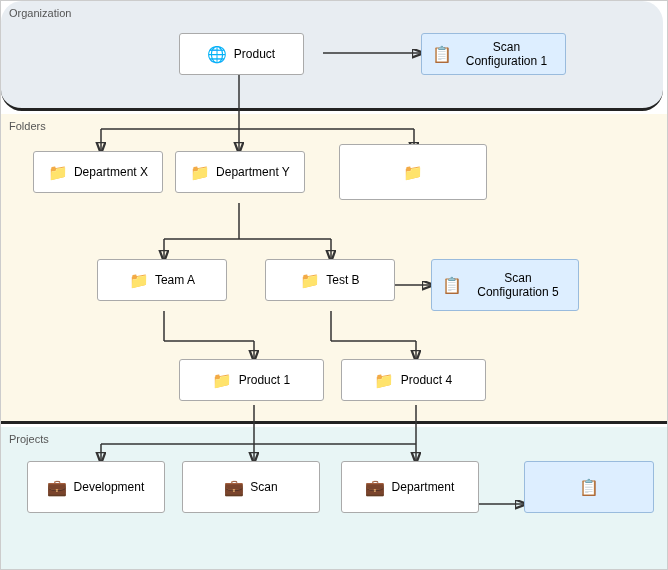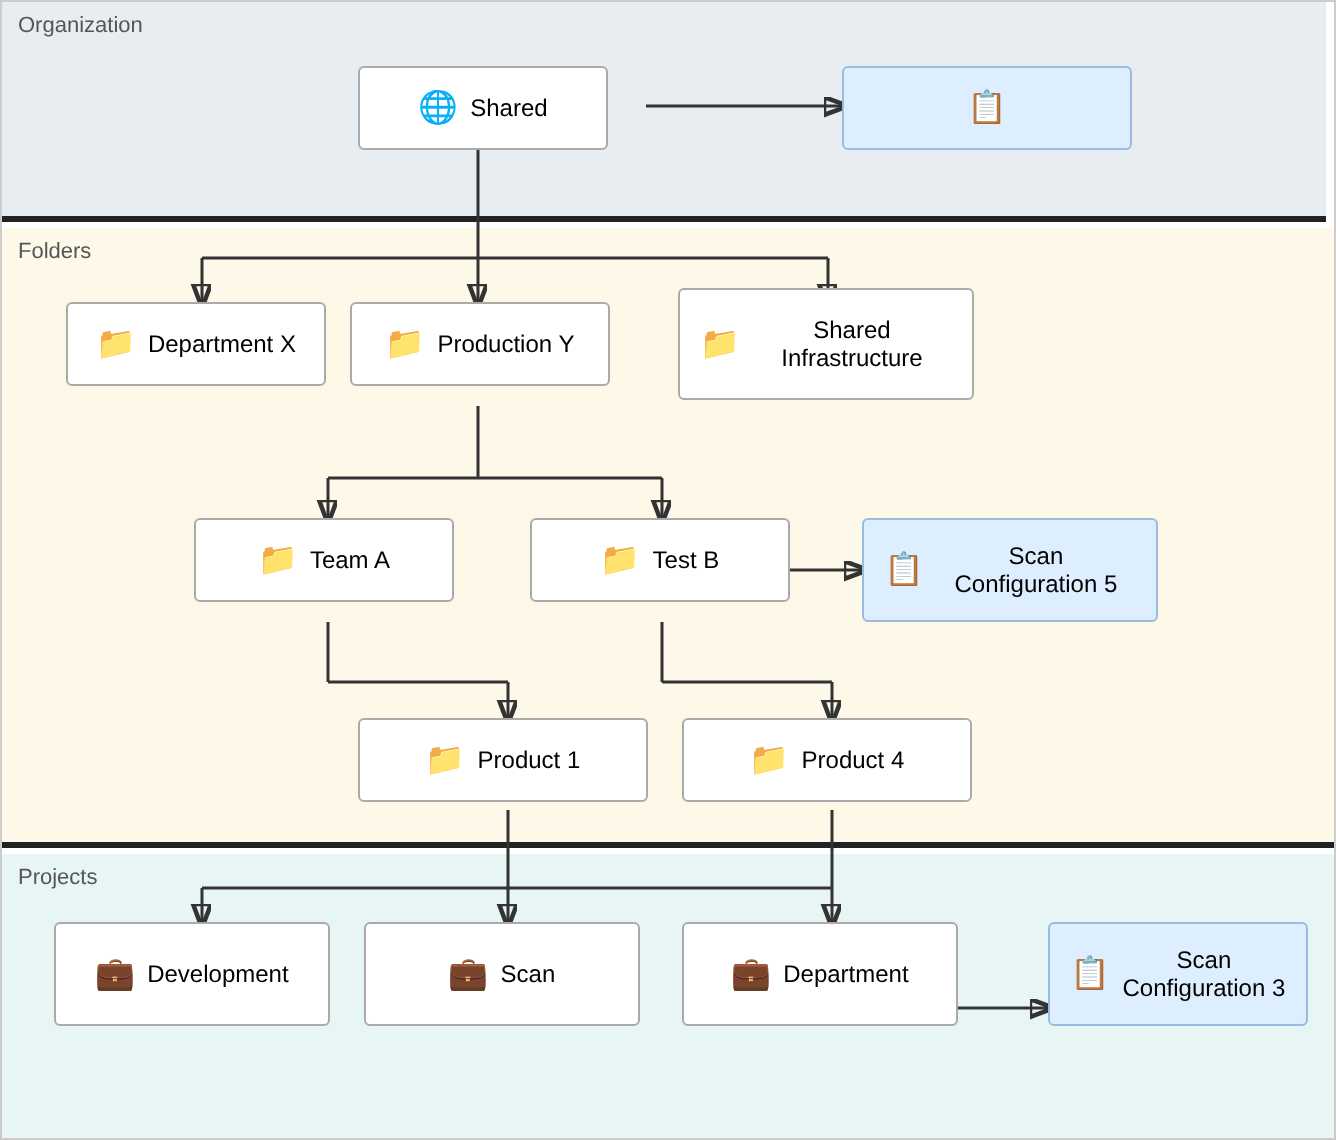--- a/index.html
+++ b/index.html
@@ -19,20 +19,21 @@
       border: 1px solid #ccc;
     }
 
     
     .section-org {
       position: absolute;
       top: 0; left: 0; right: 4px;
       height: 110px;
       background: #e8edf2;
       border-bottom: 3px solid #222;
+      border-radius: 21px;
     }
     .section-folders {
       position: absolute;
       top: 113px; left: 0; right: 0;
       height: 310px;
       background: #fdf8e8;
       border-bottom: 3px solid #222;
     }
     .section-projects {
       position: absolute;
@@ -146,40 +147,40 @@
 
     <line x1="100" y1="443" x2="100" y2="460" marker-end="url(#arrow)"></line>
     <line x1="253" y1="443" x2="253" y2="460" marker-end="url(#arrow)"></line>
     <line x1="415" y1="443" x2="415" y2="460" marker-end="url(#arrow)"></line>
 
     <line x1="471" y1="503" x2="523" y2="503" marker-end="url(#arrow)"></line>
   </svg>
 
   <div class="node" style="left:178px; top:32px; width:125px; height:42px;">
     <span class="node-icon">🌐</span>
-    <span>Shared</span>
+    <span>Product</span>
   </div>
 
   <div class="node scan-config" style="left:420px; top:32px; width:145px; height:42px;">
     <span class="node-icon">📋</span>
+    <span>Scan Configuration 1</span>
   </div>
 
   <div class="node" style="left:32px; top:150px; width:130px; height:42px;">
     <span class="node-icon">📁</span>
     <span>Department X</span>
   </div>
 
   <div class="node" style="left:174px; top:150px; width:130px; height:42px;">
     <span class="node-icon">📁</span>
-    <span>Production Y</span>
+    <span>Department Y</span>
   </div>
 
   <div class="node" style="left:338px; top:143px; width:148px; height:56px;">
     <span class="node-icon">📁</span>
-    <span>Shared Infrastructure</span>
   </div>
 
   <div class="node" style="left:96px; top:258px; width:130px; height:42px;">
     <span class="node-icon">📁</span>
     <span>Team A</span>
   </div>
 
   <div class="node" style="left:264px; top:258px; width:130px; height:42px;">
     <span class="node-icon">📁</span>
     <span>Test B</span>
@@ -210,16 +211,15 @@
     <span>Scan</span>
   </div>
 
   <div class="node" style="left:340px; top:460px; width:138px; height:52px;">
     <span class="node-icon">💼</span>
     <span>Department</span>
   </div>
 
   <div class="node scan-config" style="left:523px; top:460px; width:130px; height:52px;">
     <span class="node-icon">📋</span>
-    <span>Scan Configuration 3</span>
   </div>
 
 </div>
 
 </body></html>

